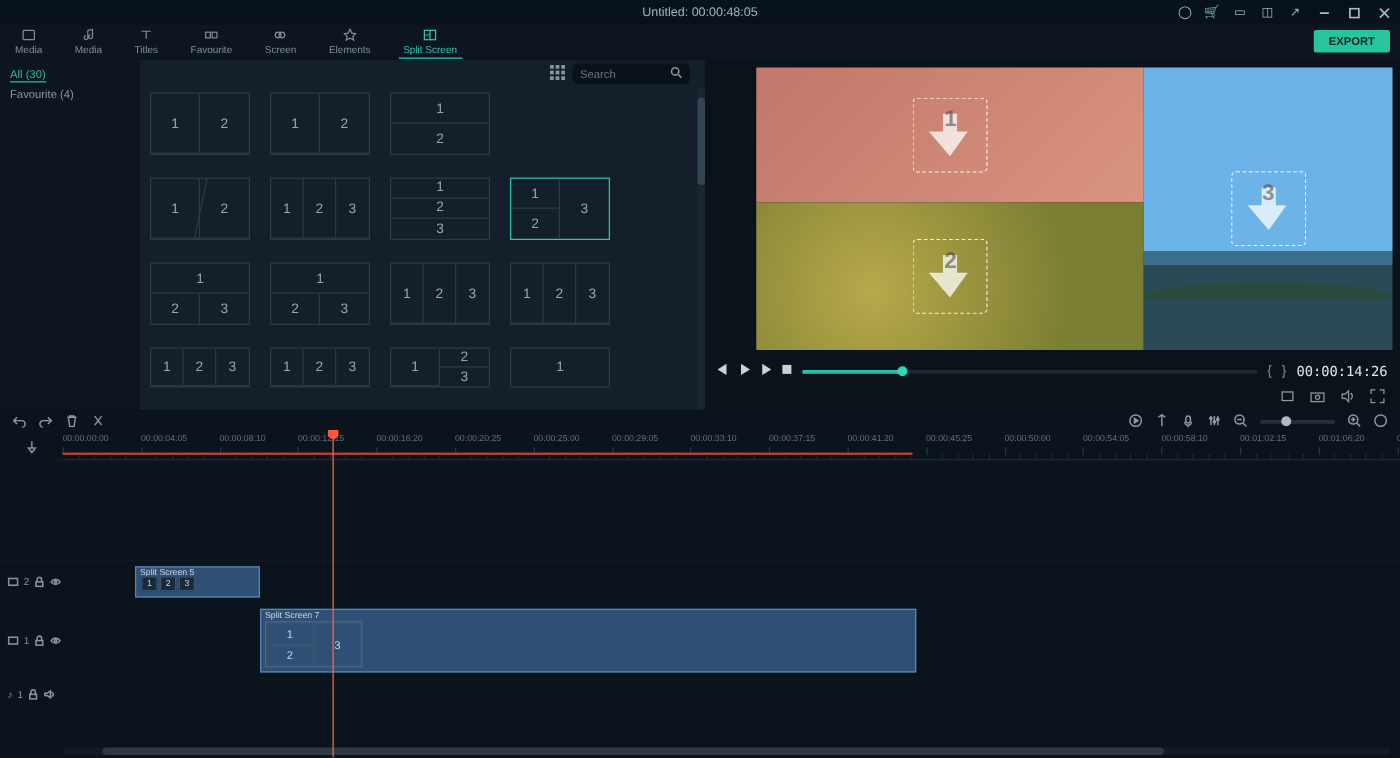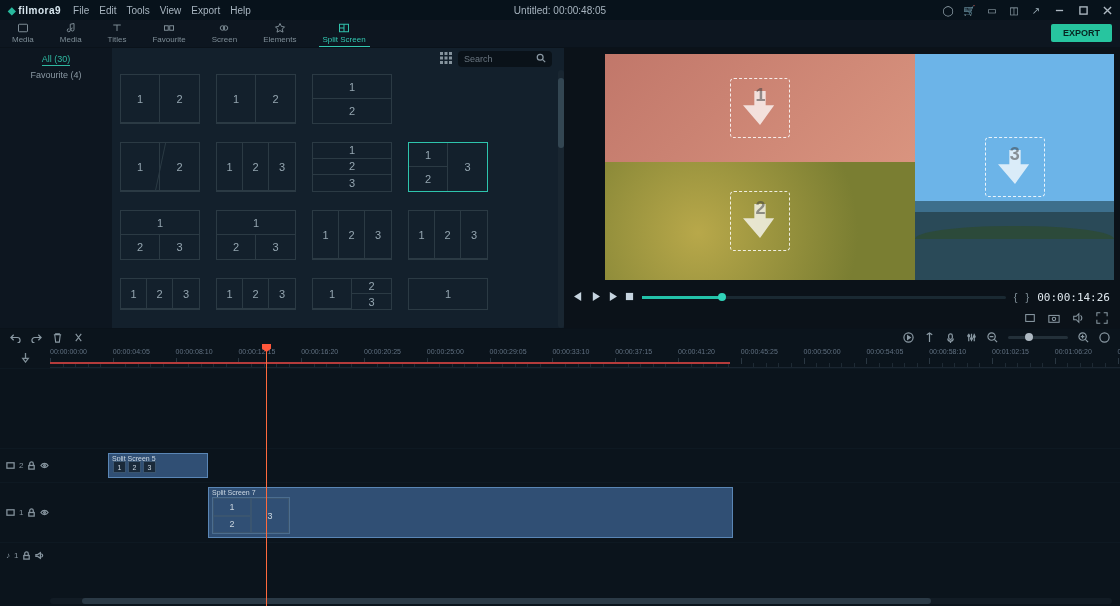--- a/index.html
+++ b/index.html
@@ -21,21 +21,21 @@
 
 
 .tabs { height: 28px; background: #0d1620; display: flex; gap: 18px; align-items: flex-start; padding: 2px 8px 0; border-bottom: 1px solid #0a121a; position: relative; }
 .tab { display: flex; flex-direction: column; align-items: center; gap: 1px; color: #7f8e97; font-size: 8px; padding: 0 4px 2px; }
 .tab svg { width: 12px; height: 12px; stroke: #7f8e97; fill: none; stroke-width: 1.3; }
 .tab.active { color: #32c7b0; border-bottom: 1px solid #32c7b0; }
 .tab.active svg { stroke: #32c7b0; }
 .export-btn { position: absolute; right: 8px; top: 4px; background: #27c59f; color: #062521; font-size: 9px; font-weight: 600; padding: 4px 12px; border-radius: 2px; }
 
 
-.main { flex: 1 1 auto; display: flex; min-height: 0; text-align: center; }
+.main { flex: 1 1 auto; display: flex; min-height: 0; }
 
 
 .library { width: 564px; background: #13202c; display: flex; flex-direction: column; }
 .lib-side { display: flex; flex: 1 1 auto; min-height: 0; }
 .lib-cats { width: 112px; background: #0d1620; padding: 6px 8px; font-size: 9px; }
 .lib-cat { color: #2fb9a1; margin-bottom: 4px; cursor: default; border-bottom: 1px solid #2fb9a1; display: inline-block; padding-bottom: 1px; }
 .lib-cat2 { color: #8a98a3; }
 .lib-body { flex: 1; display: flex; flex-direction: column; min-height: 0; }
 .lib-head { height: 22px; display: flex; align-items: center; gap: 6px; padding: 0 12px; font-size: 9px; color: #8a98a3; }
 .lib-head .spacer { flex: 1; }
@@ -114,31 +114,20 @@
 
 .h-scroll { height: 6px; background: #121c25; margin: 2px 8px 2px 50px; border-radius: 3px; position: relative; }
 .h-thumb { position: absolute; height: 6px; background: #2b3a46; border-radius: 3px; }
 </style>
 </head>
 <body>
 
 <div class="app">
 
   <div class="titlebar">
-    <div class="tb-left">
-      <span class="logo"><i>◆</i><span>filmora</span><span>9</span></span>
-      <div class="menus">
-        <span class="menu">File</span>
-        <span class="menu">Edit</span>
-        <span class="menu">Tools</span>
-        <span class="menu">View</span>
-        <span class="menu">Export</span>
-        <span class="menu">Help</span>
-      </div>
-    </div>
     <div class="tb-center">Untitled:  00:00:48:05</div>
     <div class="tb-right">
       <span class="tr-icon">◯</span>
       <span class="tr-icon">🛒</span>
       <span class="tr-icon">▭</span>
       <span class="tr-icon">◫</span>
       <span class="tr-icon">↗</span>
       <span class="win-btn">
           <svg viewBox="0 0 10 10">
             <path d="M1 5h8"></path>

